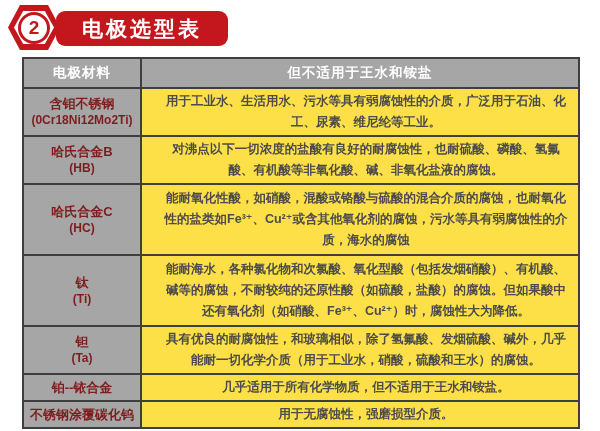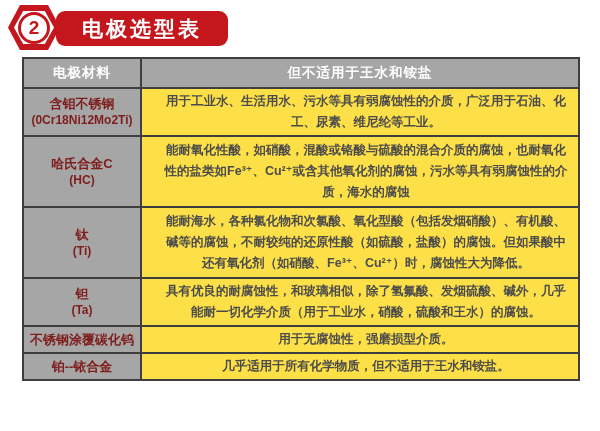--- a/index.html
+++ b/index.html
@@ -61,20 +61,27 @@
       <th class="hdr">电极材料</th>
       <th class="hdr">但不适用于王水和铵盐</th>
     </tr>
     <tr style="height:47px">
       <td class="mat">
         <div>含钼不锈钢</div>
         <div class="grade">(0Cr18Ni12Mo2Ti)</div>
       </td>
       <td class="desc">用于工业水、生活用水、污水等具有弱腐蚀性的介质，广泛用于石油、化工、尿素、维尼纶等工业。</td>
     </tr>
+    <tr style="height:47px">
+      <td class="mat">
+        <div>哈氏合金B</div>
+        <div class="grade">(HB)</div>
+      </td>
+      <td class="desc">对沸点以下一切浓度的盐酸有良好的耐腐蚀性，也耐硫酸、磷酸、氢氟酸、有机酸等非氧化酸、碱、非氧化盐液的腐蚀。</td>
+    </tr>
     <tr style="height:71px">
       <td class="mat">
         <div>哈氏合金C</div>
         <div class="grade">(HC)</div>
       </td>
       <td class="desc">能耐氧化性酸，如硝酸，混酸或铬酸与硫酸的混合介质的腐蚀，也耐氧化性的盐类如Fe³⁺、Cu²⁺或含其他氧化剂的腐蚀，污水等具有弱腐蚀性的介质，海水的腐蚀</td>
     </tr>
     <tr style="height:71px">
       <td class="mat">
         <div>钛</div>
@@ -84,26 +91,26 @@
     </tr>
     <tr style="height:48px">
       <td class="mat">
         <div>钽</div>
         <div class="grade">(Ta)</div>
       </td>
       <td class="desc">具有优良的耐腐蚀性，和玻璃相似，除了氢氟酸、发烟硫酸、碱外，几乎能耐一切化学介质（用于工业水，硝酸，硫酸和王水）的腐蚀。</td>
     </tr>
     <tr style="height:24px">
       <td class="mat">
+        <div>铂--铱合金</div>
+      </td>
+      <td class="desc">几乎适用于所有化学物质，但不适用于王水和铵盐。</td>
+    </tr>
+    <tr style="height:24px">
+      <td class="mat">
         <div>不锈钢涂覆碳化钨</div>
       </td>
       <td class="desc">用于无腐蚀性，强磨损型介质。</td>
-    </tr>
-    <tr style="height:24px">
-      <td class="mat">
-        <div>铂--铱合金</div>
-      </td>
-      <td class="desc">几乎适用于所有化学物质，但不适用于王水和铵盐。</td>
     </tr>
   </tbody>
     </table>
 
 </div>
 
 </body></html>

